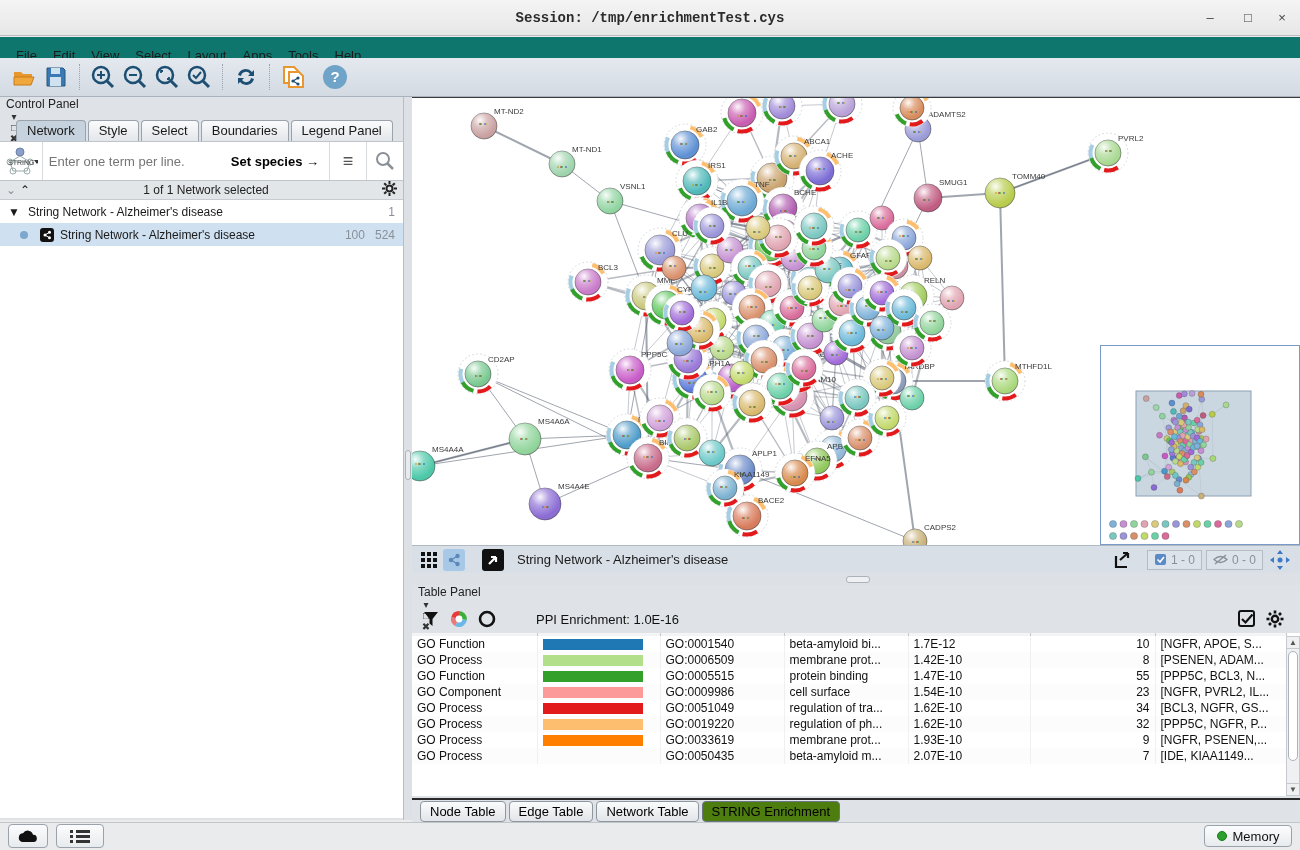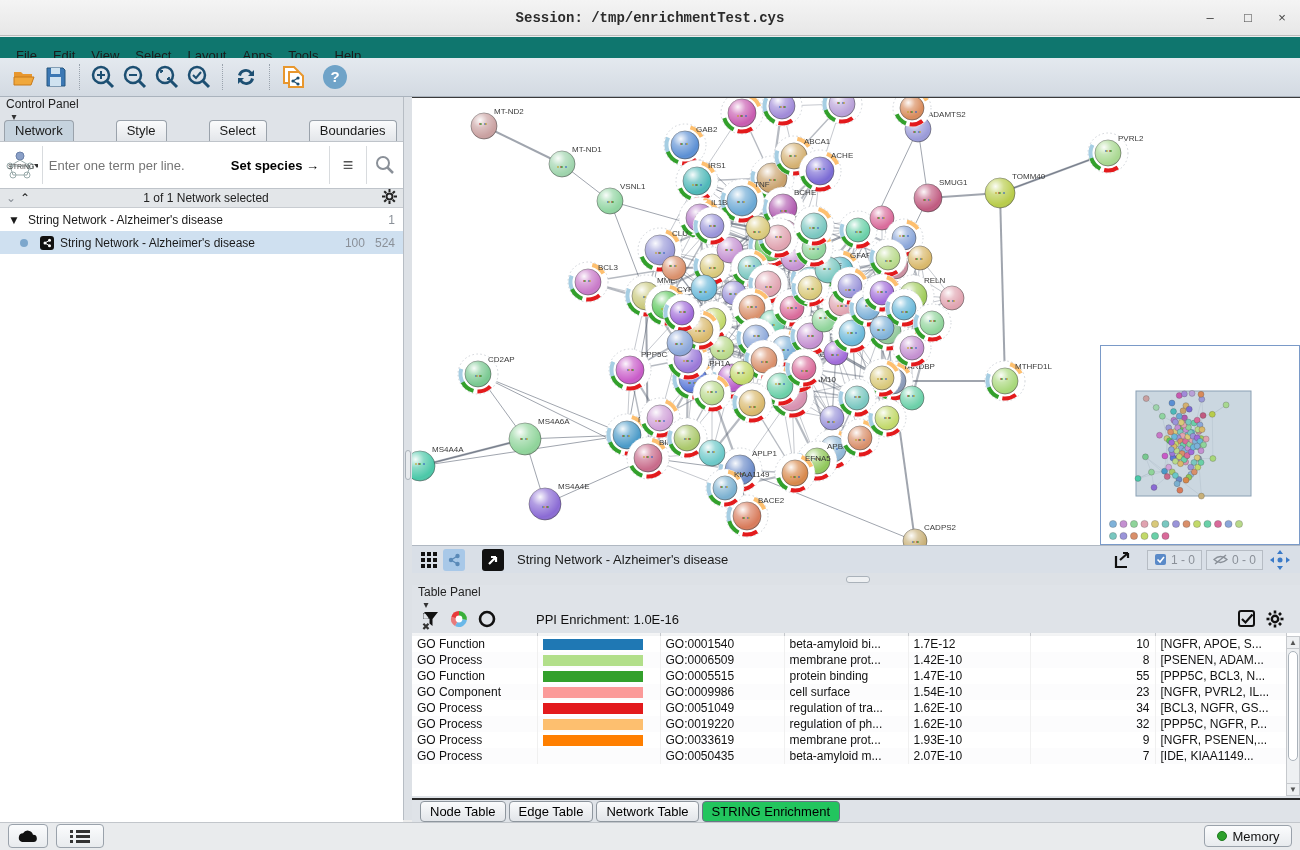--- a/index.html
+++ b/index.html
@@ -22,24 +22,24 @@
   .tsep { width:1px; height:26px; border-left:1px dotted #9aa3ad; margin:0 7px; }
   #search-input { width:238px; height:22px; border:1px solid #8a939d; background:#fff; font-size:13px; padding:0 6px; color:#333; margin-left:10px; }
   #search-input::placeholder { color:#333; }
   #help-btn { margin-left:14px; width:24px; height:24px; border-radius:50%; background:#6fa3c8; color:#fff; font-weight:bold; text-align:center; line-height:24px; font-size:15px; }
 
   
   #control-panel { left:0; top:97px; width:404px; height:723px; background:#dfe3e8; border-right:1px solid #b7bdc4; }
   .panel-header { height:20px; display:flex; align-items:flex-start; padding:0 6px; font-size:12px; color:#222;flex-direction:column; }
   .panel-header .ph-title { flex:1; }
   .ph-ctl { width:16px; text-align:center; font-size:10px; color:#333; }
-  #cp-tabs { display:flex; padding:2px 4px 0 4px; height:24px;gap:40px; }
+  #cp-tabs { display:flex; padding:2px 4px 0 16px; height:24px; }
   .cp-tab { border:1px solid #9aa2ab; border-bottom:none; border-radius:4px 4px 0 0; padding:2px 10px; font-size:13px; margin-right:2px; background:linear-gradient(#fafbfc,#e2e5e9); color:#1a1a1a; position:relative; top:1px; }
   .cp-tab.active { background:#c6d3de; font-weight:normal; }
-  #string-row { position:relative; height:48px; background:#fff; border:1px solid #bfc4ca; border-left:none; border-right:none; display:flex; align-items:center; }
+  #string-row { position:relative; height:40px; background:#fff; border:1px solid #bfc4ca; border-left:none; border-right:none; display:flex; align-items:center; }
   #string-logo { width:44px; height:38px; display:flex; align-items:center; justify-content:center; border-right:1px solid #d8dbde; }
   #string-input { flex:1; border:none; font-size:13px; color:#9aa0a6; padding:0 6px; outline:none; }
   #species-hint { font-size:13px; color:#000000; padding-right:10px; white-space:nowrap;font-weight:bold; }
   .string-btn { width:38px; height:38px; border-left:1px solid #d8dbde; display:flex; align-items:center; justify-content:center; font-size:18px; color:#555; }
   #net-sel-bar { height:19px; background:#e3e6e9; border-bottom:1px solid #c8ccd1; display:flex; align-items:center; font-size:12px; color:#222; padding:0 6px; }
   #net-sel-text { flex:1; text-align:center; }
   #network-list { background:#fff; height:618px; font-size:12px; }
   .net-row { height:23px; display:flex; align-items:center; padding:0 8px; color:#1a1a1a; }
   .net-row.selected { background:#cfe0f0; }
   .net-row .grow { flex:1; }
@@ -72,21 +72,21 @@
   th { background:linear-gradient(#f4f5f6,#e3e5e8); border-right:1px solid #c6c9cd; border-bottom:1px solid #b9bdc2; font-weight:normal; font-size:12px; text-align:left; padding:1px 5px; height:17px; color:#1a1a1a; white-space:nowrap; overflow:hidden; }
   td { font-size:12px; padding:0 5px; height:16px; white-space:nowrap; overflow:hidden; color:#111; border-right:1px solid #f0f0f0; }
   tr.data-row:nth-child(even) td { background:#fcfcfd; }
   .swatch { display:block; width:100px; height:11px; margin-top:1px; }
   #table-scroll-y { left:1286px; top:636px; width:14px; height:160px; background:#eef0f2; border:1px solid #c6c9cd; font-size:8px; color:#555; text-align:center; }
   #table-clip { position:absolute; left:412px; top:636px; width:874px; height:160px; overflow:hidden; background:#fff; }
 
   
   #bottom-tabs { left:412px; top:798px; width:888px; height:24px; background:#dfe3e8; border-top:2px solid #2a2a2a; display:flex; align-items:flex-start; padding:1px 4px 0 8px; }
   .b-tab { border:1px solid #8e969e; border-radius:4px 4px 4px 4px; padding:2px 9px; font-size:13px; margin-right:3px; background:linear-gradient(#fafbfc,#e2e5e9); }
-  .b-tab.active { background:#22c55e; border-color:#6a7686; }
+  .b-tab.active { background:#4d7c0f; border-color:#6a7686; }
 
   
   #statusbar { left:0; top:822px; width:1300px; height:28px; background:#e9ebed; border-top:1px solid #c2c6cb; }
   .sbtn { top:824px; height:24px; border:1px solid #9aa2ab; border-radius:4px; background:linear-gradient(#fbfcfd,#e8ebee); display:flex; align-items:center; justify-content:center; }
   #memory-btn { left:1204px; top:825px; width:88px; height:22px; font-size:13px; color:#111; }
   #memory-btn .dot { width:10px; height:10px; border-radius:50%; background:#2ca02c; margin-right:6px; border:1px solid #1d7a1d; }
   svg text { font-family:"Liberation Sans",sans-serif; }
 </style>
 </head>
 <body>

